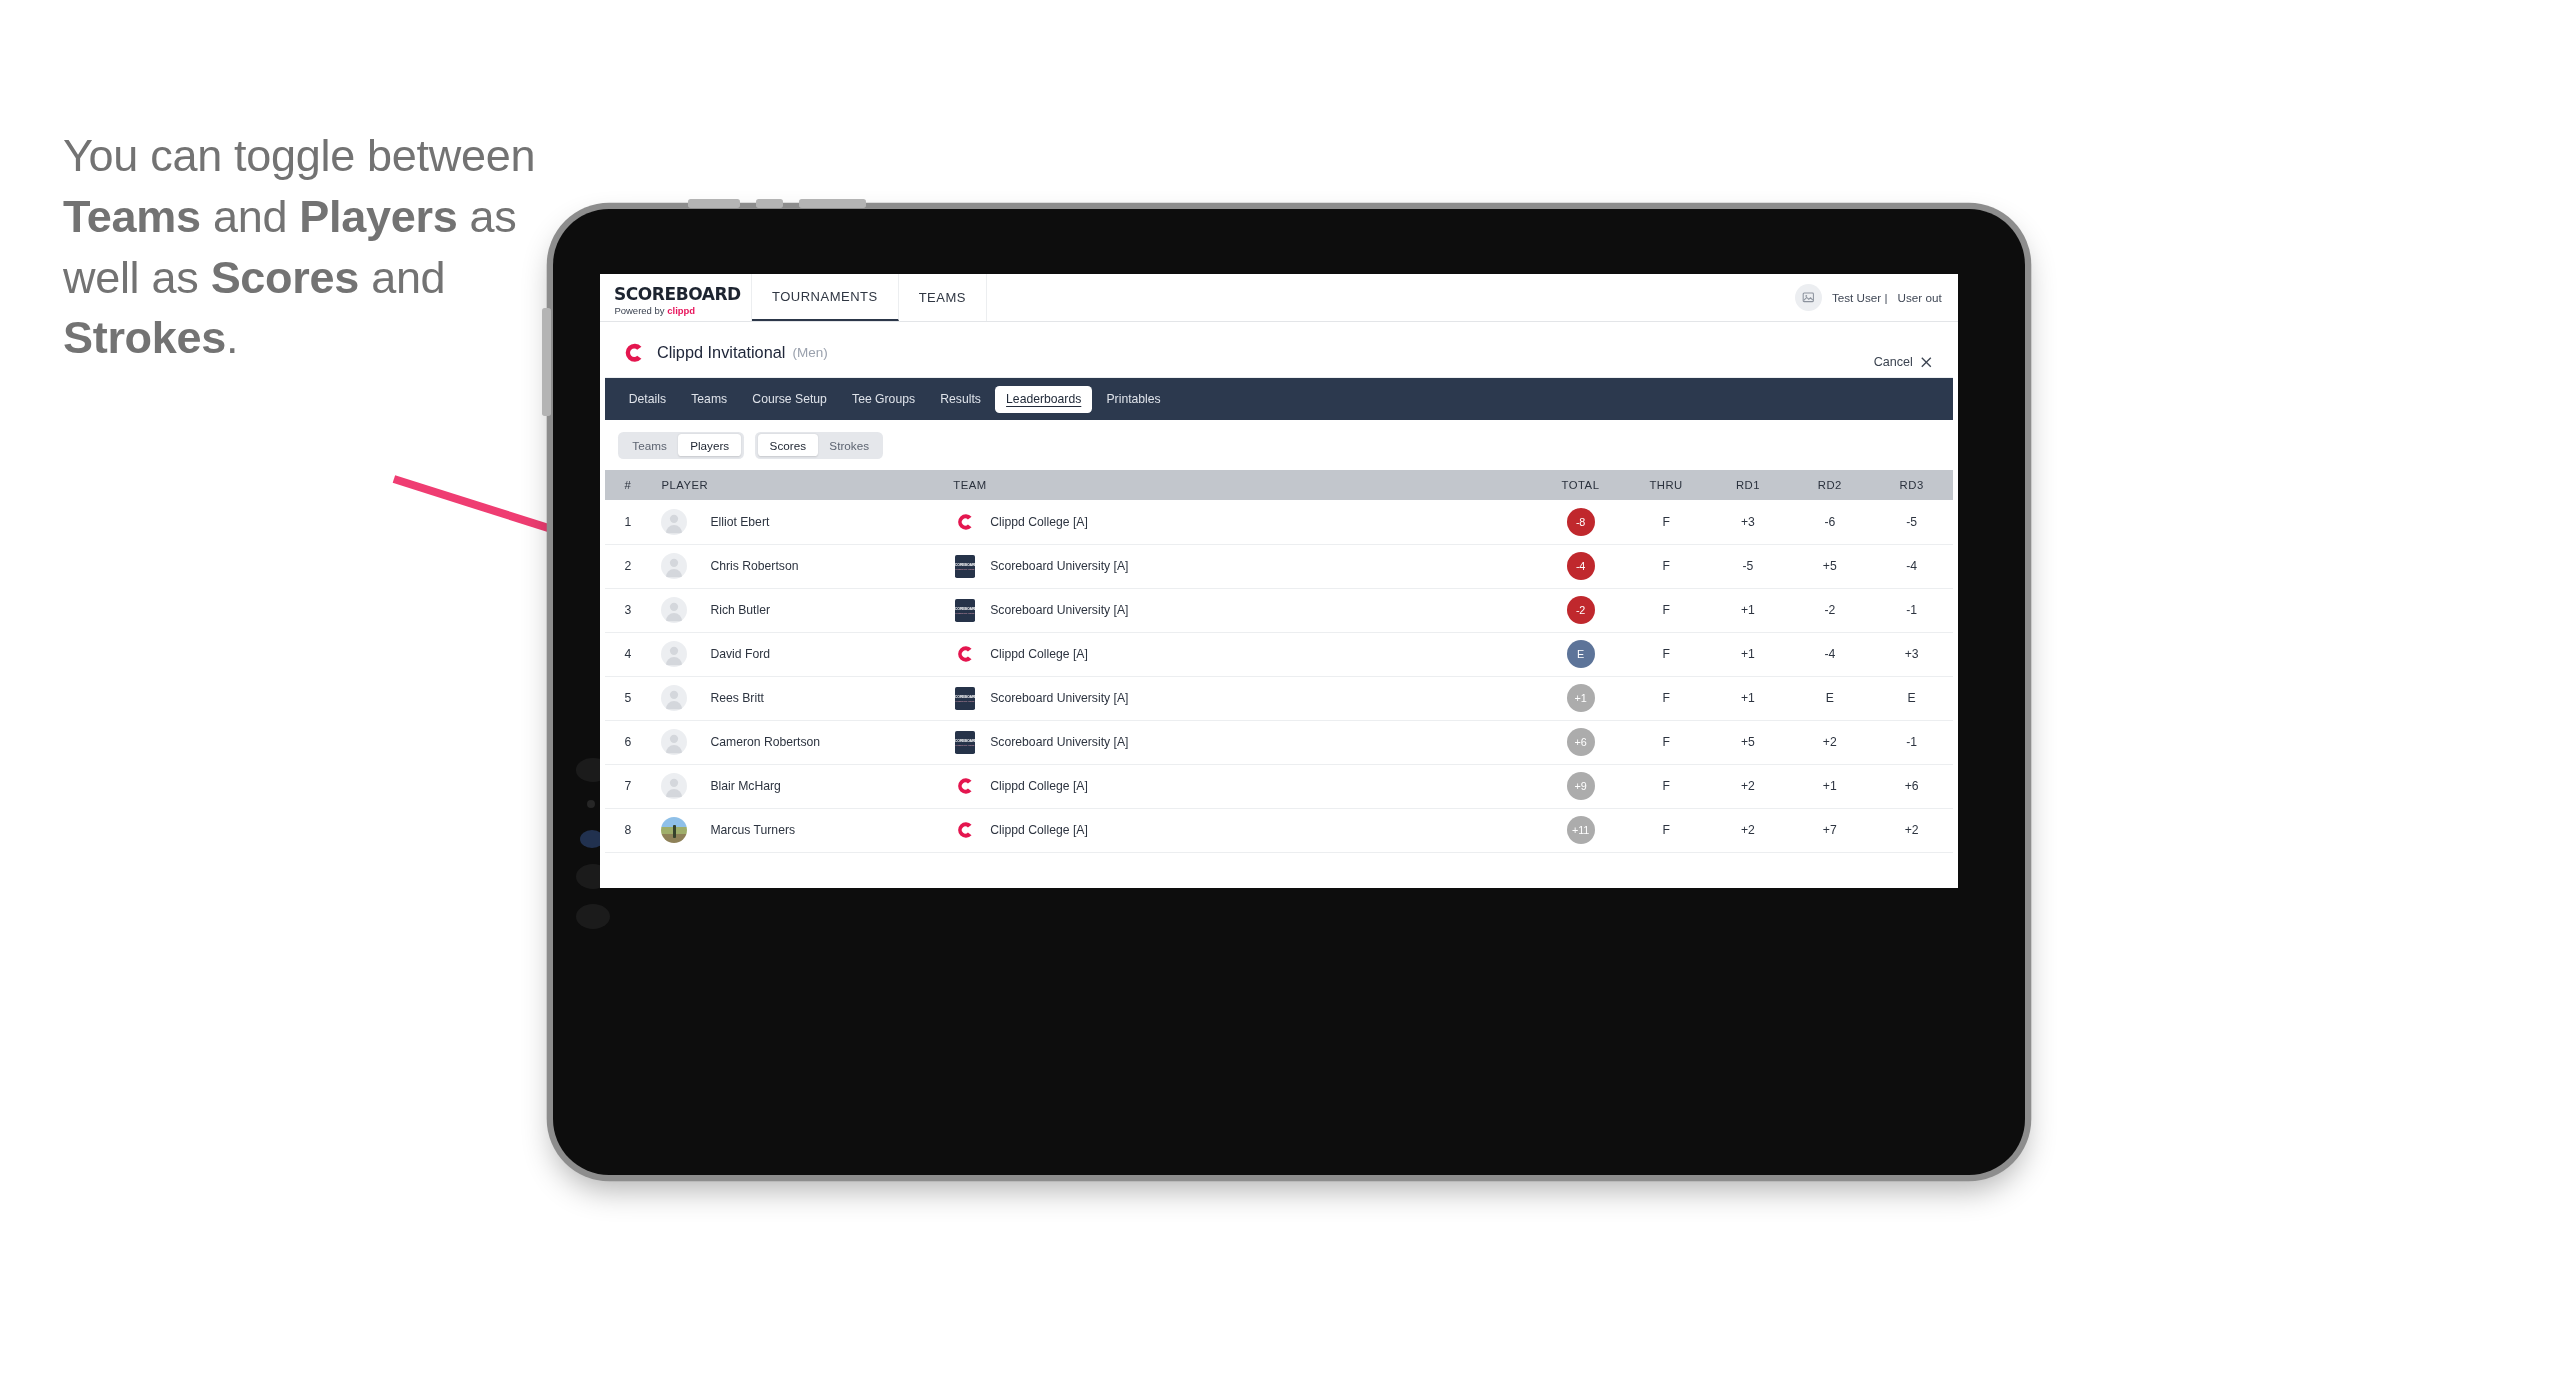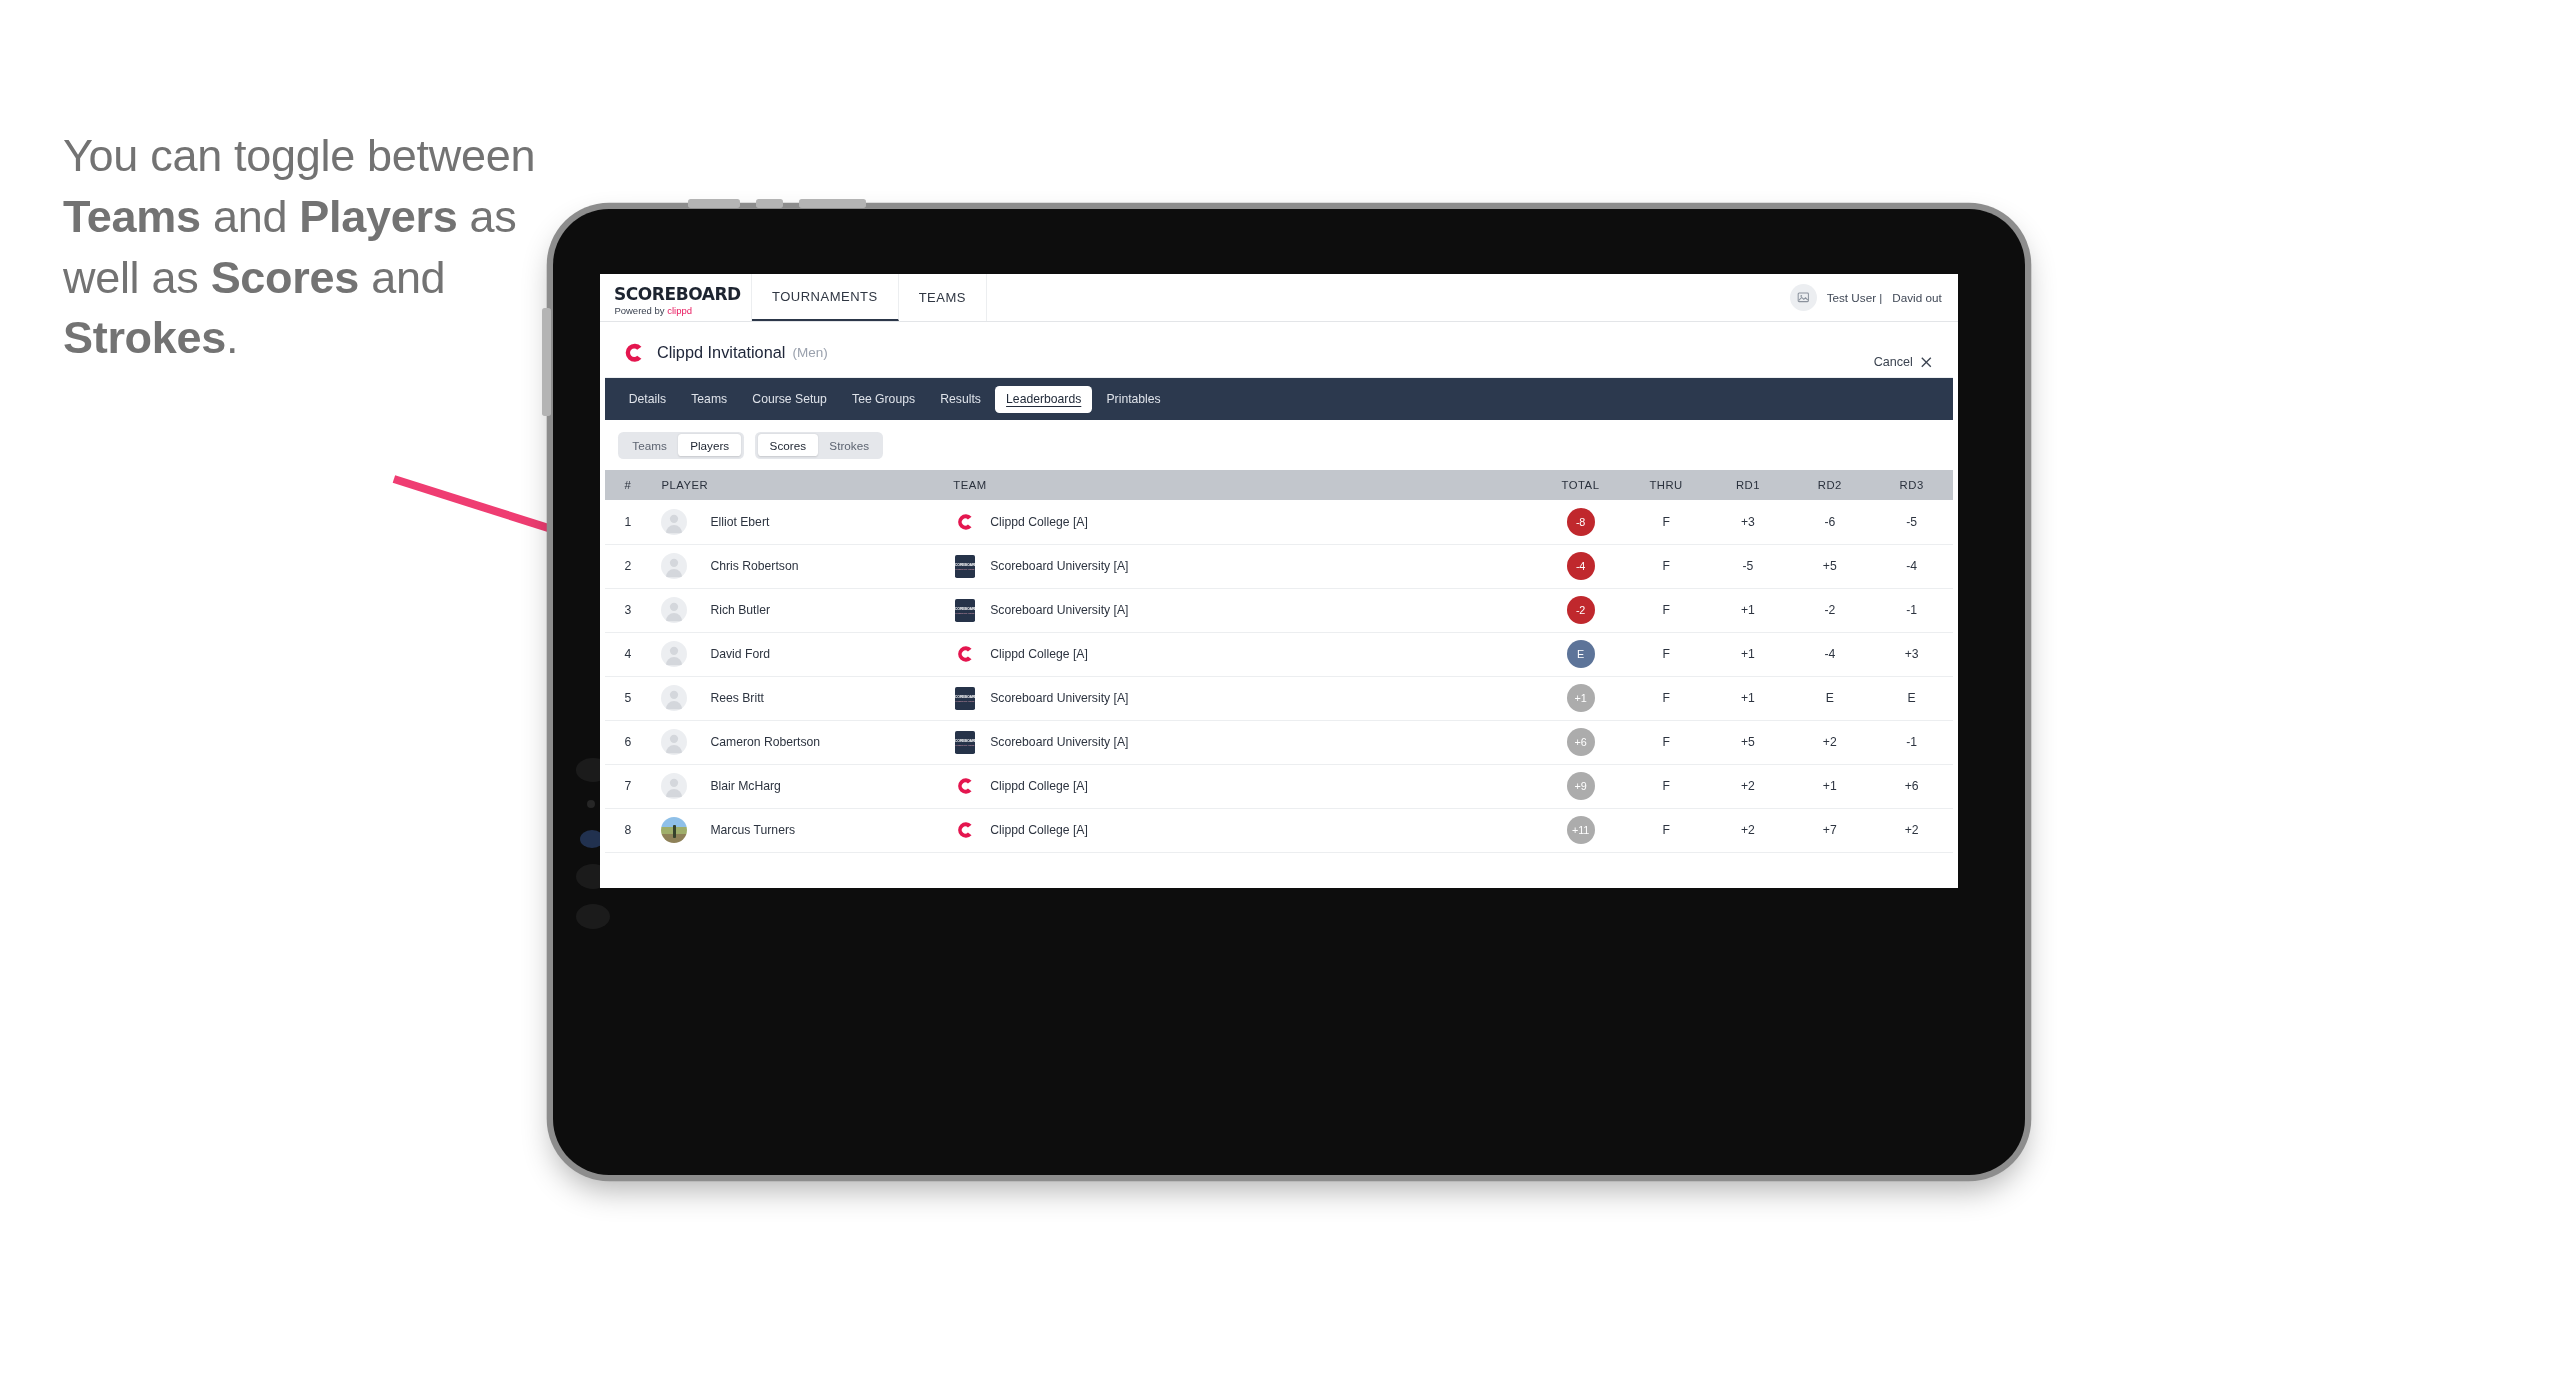--- a/index.html
+++ b/index.html
@@ -73,21 +73,21 @@
     width: 152px; padding: 5.4px 0 0 14.4px;
     display: flex; flex-direction: column; justify-content: center;
     border-right: 0.9px solid #eceef0;
   }
   #brand-title {
     font-family: "DejaVu Sans", sans-serif;
     font-weight: 700; font-size: 18.5px; letter-spacing: -0.5px;
     color: #1d2430; line-height: 1; transform: scaleX(.92); transform-origin: left center;
   }
   #brand-sub { font-size: 9.5px; color: #3b4250; margin-top: 1.8px; }
-  #brand-sub .clippd { color: #e8175d; font-weight: 400; }
+  #brand-sub .clippd { color: #e8175d; font-weight: 700; }
 
   .topnav-item {
     display: flex; align-items: center; padding: 0 20px;
     font-size: 13px; color: #2f3642; letter-spacing: 0.5px;
     border-right: 0.9px solid #eceef0; cursor: pointer;
   }
   .topnav-item.active { border-bottom: 2.7px solid #2c3749; }
 
   #topnav-spacer { flex: 1; }
   #user-area {
@@ -234,21 +234,21 @@
 
         <div id="user-area">
           <div id="user-avatar">
             <svg width="12.6" height="12.6" viewBox="0 0 16 16" fill="none" stroke="#8b929d" stroke-width="1.3">
               <rect x="1.5" y="2.5" width="13" height="11" rx="1.2"></rect>
               <circle cx="5.4" cy="6.2" r="1.1" fill="#8b929d" stroke="none"></circle>
               <path d="M2.2 12 L6 8.2 L8.6 10.6 L10.8 8.6 L13.8 11.6"></path>
             </svg>
           </div>
           <span>Test User |</span>
-          <span id="signout">David out</span>
+          <span id="signout">User out</span>
         </div>
       </div>
 
       <div id="tourney-bar">
         <svg id="clippd-c" viewBox="0 0 26 26">
           <path d="M21.5 6.3 A10 10 0 1 0 21.5 19.7 L16.8 16.2 A4.6 4.6 0 1 1 16.8 9.8 Z" fill="#e4164f"></path>
         </svg>
         <span id="tourney-name">Clippd Invitational</span>
         <span id="tourney-gender">(Men)</span>
         <div id="tourney-spacer"></div>

